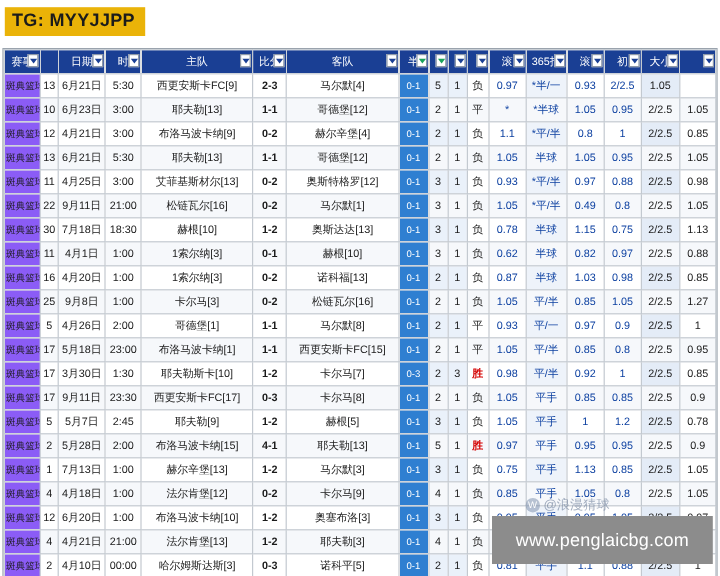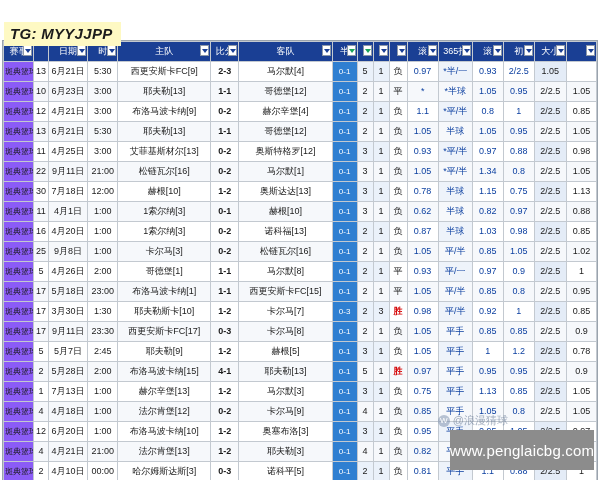--- a/index.html
+++ b/index.html
@@ -12,38 +12,37 @@
     height: 480px;
     position: relative;
     font-family: "Liberation Sans", sans-serif;
     overflow: hidden;
   }
 
   
   #tg-watermark {
     position: absolute;
     left: 4px;
-    top: 22px;
-    background: #fef9c3;
+    top: 6px;
+    background: #eab308;
     color: #1b1b1b;
     font-size: 15px;
     font-weight: bold;
     padding: 3px 8px 4px 6px;
     letter-spacing: 0.3px;
     z-index: 30;
     white-space: nowrap;
-    font-style: italic;
   }
 
   
   #url-watermark {
     position: absolute;
     right: 6px;
     bottom: 10px;
-    width: 144px;
+    width: 184px;
     height: 40px;
     background: #8c8c8c;
     color: #ffffff;
     font-size: 15px;
     display: flex;
     align-items: center;
     justify-content: center;
     z-index: 30;
     letter-spacing: 0.2px;
   }
@@ -332,30 +331,30 @@
           <td>21:00</td>
           <td class="right">松链瓦尔[16]</td>
           <td class="score">0-2</td>
           <td class="left">马尔默[1]</td>
           <td class="hf">0-1</td>
           <td class="nblue">3</td>
           <td class="nblue">1</td>
           <td class="res-fu">负</td>
           <td class="od-blue">1.05</td>
           <td class="h365 shade">*平/半</td>
-          <td class="od-blue">1.34</td>
+          <td class="od-blue">0.49</td>
           <td class="od-blue">0.8</td>
           <td class="shade2">2/2.5</td>
           <td>1.05</td>
         </tr>
         <tr>
           <td class="league">斑典篮球</td>
           <td>30</td>
           <td>7月18日</td>
-          <td>12:00</td>
+          <td>18:30</td>
           <td class="right">赫根[10]</td>
           <td class="score">1-2</td>
           <td class="left">奥斯达达[13]</td>
           <td class="hf">0-1</td>
           <td class="nblue">3</td>
           <td class="nblue">1</td>
           <td class="res-fu">负</td>
           <td class="od-blue">0.78</td>
           <td class="h365 shade">半球</td>
           <td class="od-blue">1.15</td>
@@ -411,21 +410,21 @@
           <td class="left">松链瓦尔[16]</td>
           <td class="hf">0-1</td>
           <td class="nblue">2</td>
           <td class="nblue">1</td>
           <td class="res-fu">负</td>
           <td class="od-blue">1.05</td>
           <td class="h365 shade">平/半</td>
           <td class="od-blue">0.85</td>
           <td class="od-blue">1.05</td>
           <td class="shade2">2/2.5</td>
-          <td>1.02</td>
+          <td>1.27</td>
         </tr>
         <tr>
           <td class="league">斑典篮球</td>
           <td>5</td>
           <td>4月26日</td>
           <td>2:00</td>
           <td class="right">哥德堡[1]</td>
           <td class="score">1-1</td>
           <td class="left">马尔默[8]</td>
           <td class="hf">0-1</td>

